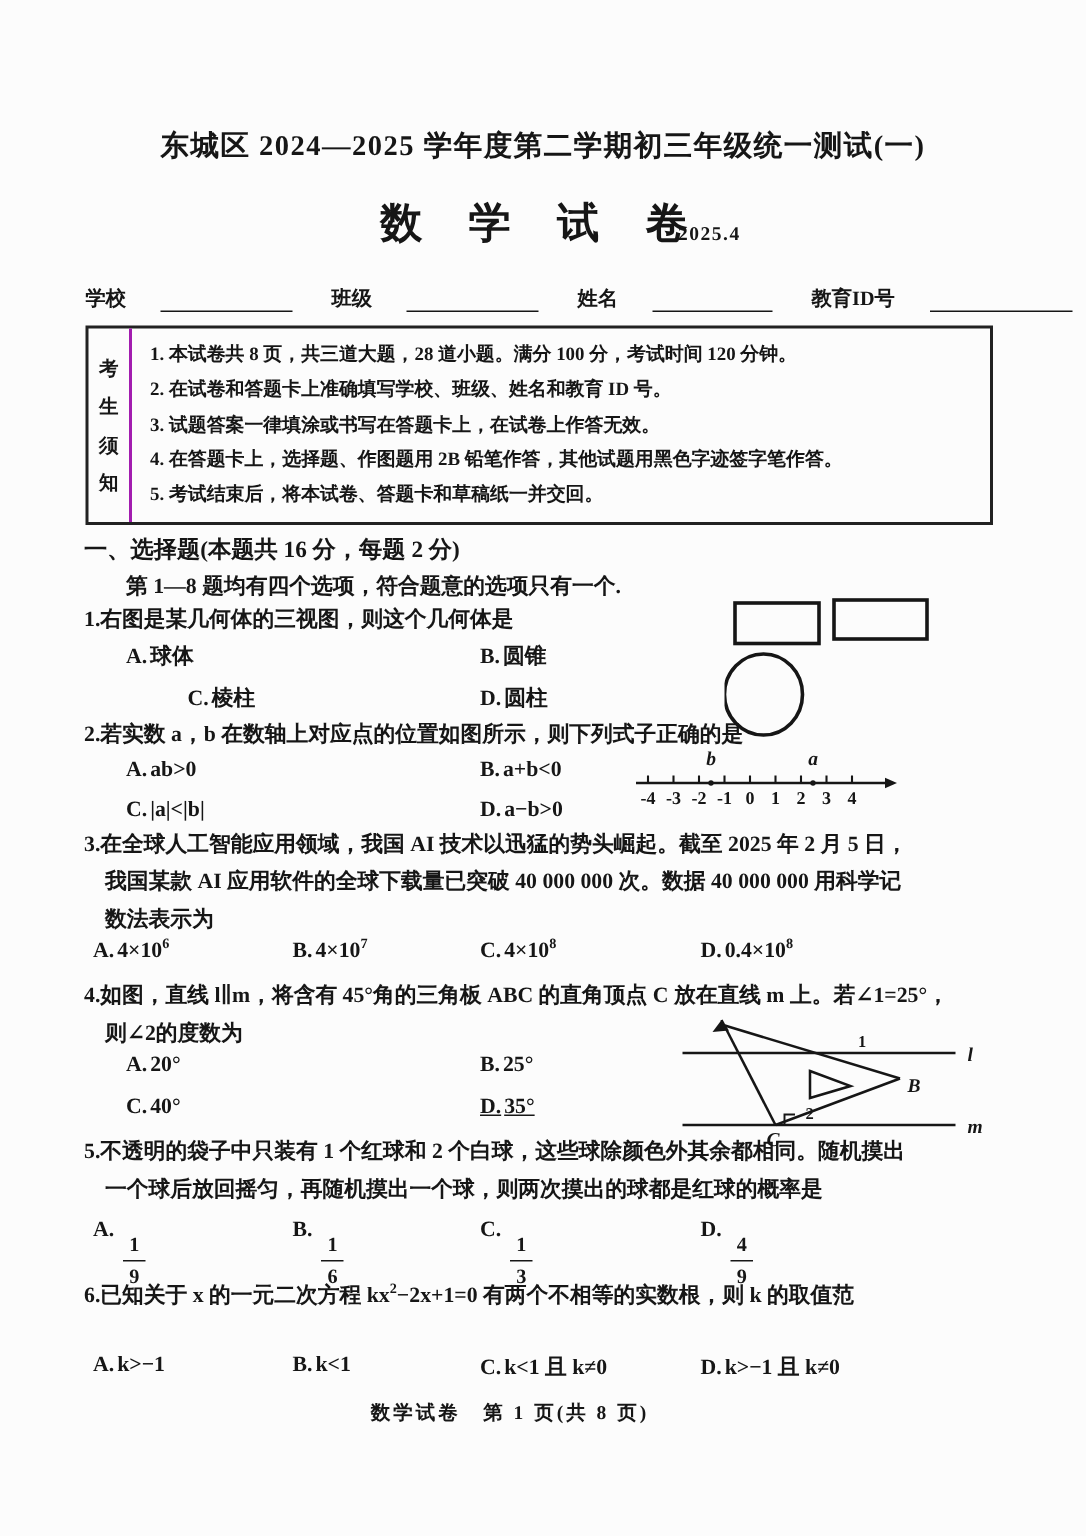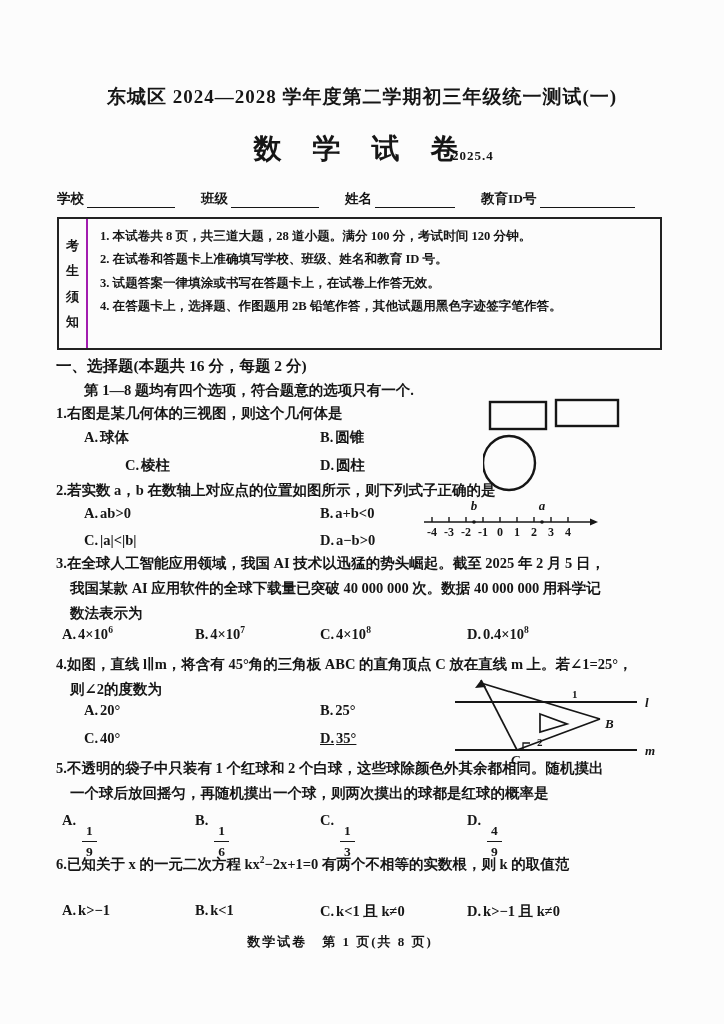--- a/index.html
+++ b/index.html
@@ -10,21 +10,21 @@
   }
   #page{position:relative;width:724px;height:1024px;background:#fcfcfc;overflow:hidden;}
   
   .hdr1{position:absolute;left:0;top:84px;width:724px;text-align:center;
         font-size:19px;font-weight:700;letter-spacing:1px;}
   .title{position:absolute;left:0;top:130px;width:724px;text-align:center;
          font-size:28px;font-weight:700;letter-spacing:12px;}
   .date{position:absolute;left:452px;top:148px;font-size:13px;font-weight:700;letter-spacing:1px;}
   
   .fields{position:absolute;left:57px;top:190px;width:610px;display:flex;font-size:13.5px;font-weight:700;}
-  .field{display:flex;align-items:flex-end;margin-right:26px;}
+  .field{display:flex;align-items:flex-end;margin-right:26px;gap:20px;}
   .field .lab{white-space:nowrap;}
   .field .line{display:inline-block;height:1px;border-bottom:1.6px solid #161616;margin-left:3px;}
   .w90{width:88px;} .w80{width:80px;} .w95{width:95px;}
   
   .notice{position:absolute;left:57px;top:217px;width:601px;height:129px;
           border:2px solid #222;display:flex;}
   .notice .side{width:27px;border-right:2px solid #a21caf;display:flex;align-items:center;justify-content:center;}
   .notice .side span{width:15px;font-size:13px;font-weight:700;line-height:1.95;
           word-break:break-all;text-align:center;display:block;}
   .notice .body{flex:1;padding:6px 8px 4px 12px;}
@@ -47,21 +47,21 @@
   svg text{font-family:"Liberation Serif","DejaVu Serif",serif;fill:#161616;}
   
   .footer{position:absolute;left:0;top:933px;width:680px;text-align:center;
           font-size:13px;font-weight:700;letter-spacing:2px;}
 </style>
 </head>
 <body>
 
 <div id="page">
 
-  <div class="hdr1">东城区 2024—2028 学年度第二学期初三年级统一测试(一)</div>
+  <div class="hdr1">东城区 2024—2025 学年度第二学期初三年级统一测试(一)</div>
   <div class="title">数 学 试 卷</div>
   <div class="date">2025.4</div>
 
   <div class="fields">
     <span class="field">
       <span class="lab">学校</span>
       <span class="line w90"></span>
     </span>
     <span class="field">
       <span class="lab">班级</span>
@@ -79,20 +79,21 @@
 
   <div class="notice">
     <div class="side">
       <span>考生须知</span>
     </div>
     <div class="body">
       <div class="item">1. 本试卷共 8 页，共三道大题，28 道小题。满分 100 分，考试时间 120 分钟。</div>
       <div class="item">2. 在试卷和答题卡上准确填写学校、班级、姓名和教育 ID 号。</div>
       <div class="item">3. 试题答案一律填涂或书写在答题卡上，在试卷上作答无效。</div>
       <div class="item">4. 在答题卡上，选择题、作图题用 2B 铅笔作答，其他试题用黑色字迹签字笔作答。</div>
+      <div class="item">5. 考试结束后，将本试卷、答题卡和草稿纸一并交回。</div>
     </div>
   </div>
 
   <div class="sec-h">一、选择题(本题共 16 分，每题 2 分)</div>
   <div class="sec-i">第 1—8 题均有四个选项，符合题意的选项只有一个.</div>
 
   <div class="q" style="top:401px;">
     <span class="stem">
       <span>1.</span><span>右图是某几何体的三视图，则这个几何体是</span>
     </span>

